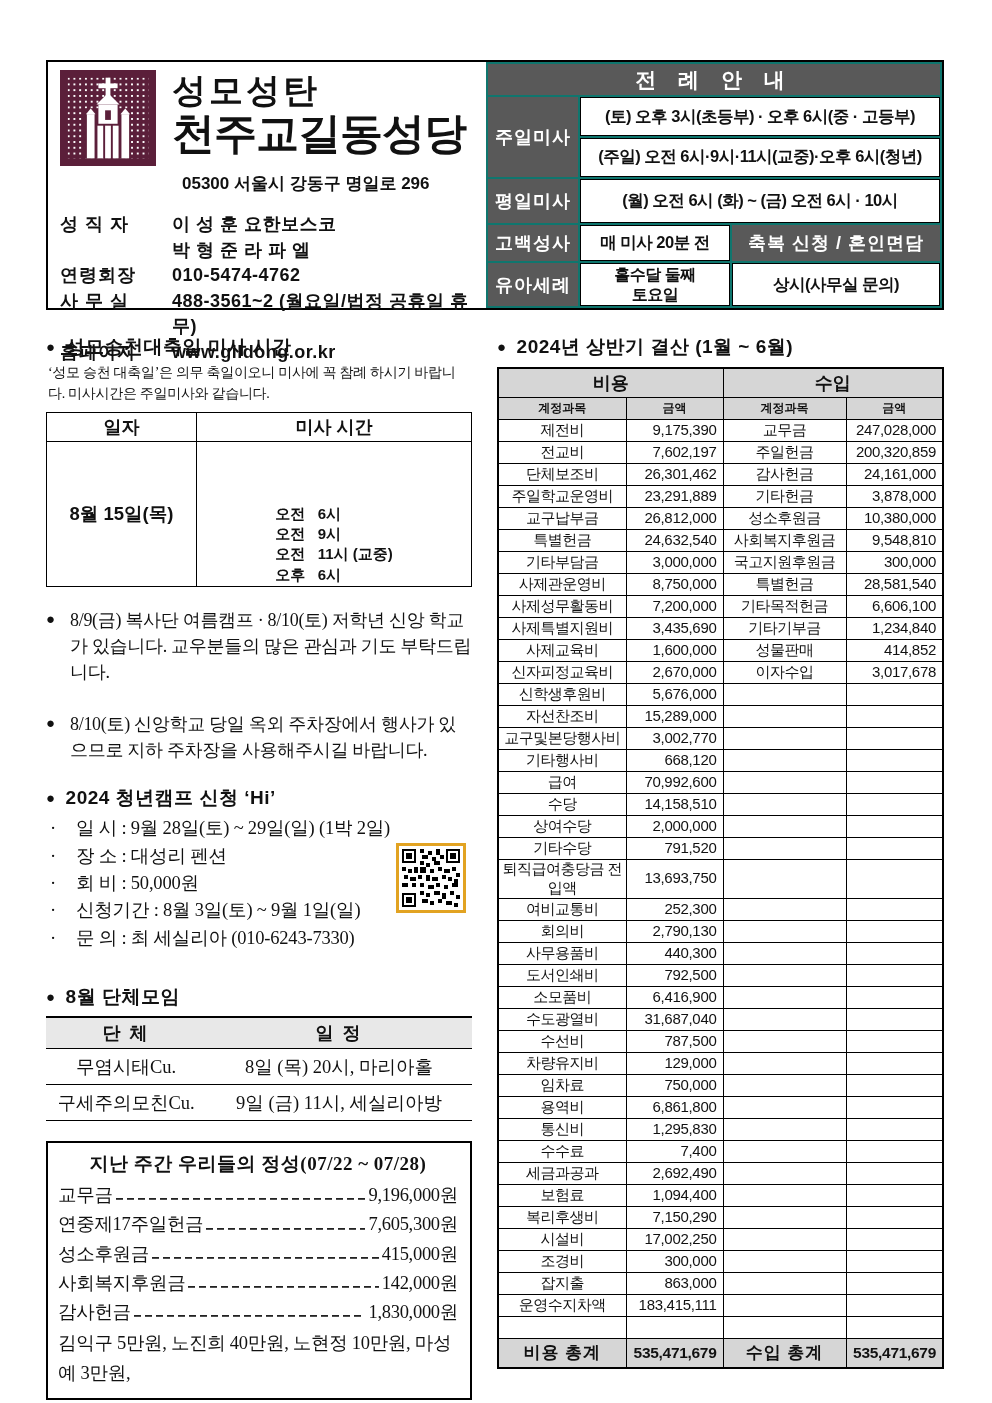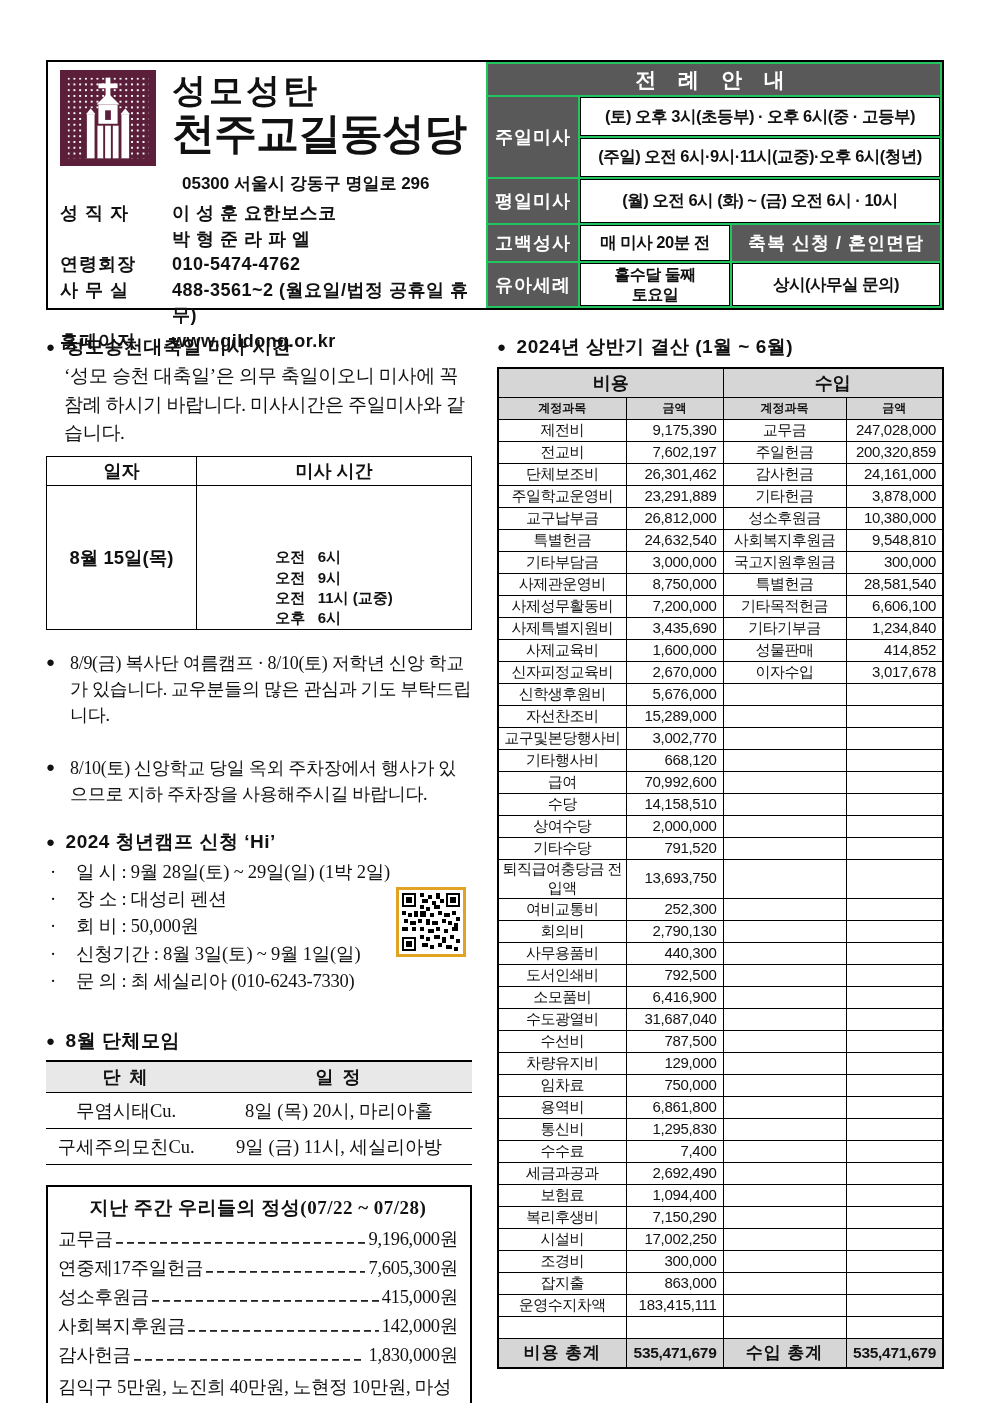--- a/index.html
+++ b/index.html
@@ -13,40 +13,40 @@
   .serif{font-family:"Liberation Serif", serif;}
 
   
   .header-box{position:absolute;left:46px;top:60px;width:898px;height:250px;border:2px solid #000;display:flex;box-sizing:border-box;background:#fff;}
   .header-left{width:438px;box-sizing:border-box;padding:8px 6px 4px 12px;}
   .logo-row{display:flex;gap:16px;align-items:flex-start;}
   .logo{width:96px;height:96px;flex:0 0 96px;}
   .titles{padding-top:2px;}
   .title-small{font-size:34px;font-weight:bold;letter-spacing:3px;line-height:1.1;}
   .title-large{font-size:43px;font-weight:bold;letter-spacing:-1px;line-height:1.12;white-space:nowrap;}
-  .addr{margin:6px 0 6px 122px;font-size:17px;font-weight:bold;}
+  .addr{margin:6px 0 17px 122px;font-size:17px;font-weight:bold;}
   .info-line{display:flex;font-size:18px;font-weight:bold;line-height:1.42;}
   .info-label{width:112px;flex:0 0 112px;letter-spacing:1px;}
   .info-value{flex:1;letter-spacing:0.5px;}
 
   
   .header-right{flex:1;background:#fff;}
-  table.liturgy{border-collapse:separate;border-spacing:2px;width:100%;height:100%;table-layout:fixed;box-sizing:border-box;background:#22c55e;}
+  table.liturgy{border-collapse:separate;border-spacing:2px;width:100%;height:100%;table-layout:fixed;box-sizing:border-box;background:#0f766e;}
   .liturgy td{text-align:center;vertical-align:middle;font-weight:bold;box-sizing:border-box;}
   .liturgy .dark{background:var(--dark);color:#fff;font-size:18px;letter-spacing:1px;}
   .liturgy .ltitle{font-size:21px;letter-spacing:8px;height:31px;}
   .liturgy .val{border:1px solid #000;font-size:16.5px;background:#fff;letter-spacing:-0.5px;}
 
   
   .left-col{position:absolute;left:46px;top:334px;width:426px;}
   .right-col{position:absolute;left:497px;top:334px;width:447px;}
 
   .sec-title{display:flex;align-items:baseline;font-size:19px;font-weight:bold;letter-spacing:0.5px;}
   .sec-title .bullet{font-size:15px;margin-right:10px;position:relative;top:-1px;}
-  .para{font-size:19px;line-height:1.5;margin:2px 0 0 18px;letter-spacing:-0.3px;}
+  .para{font-size:14px;line-height:1.5;margin:2px 0 0 2px;letter-spacing:-0.3px;}
 
   
   table.mass{border-collapse:collapse;width:100%;margin-top:8px;table-layout:fixed;}
   .mass td,.mass th{border:1.5px solid #000;font-size:18px;padding:1px 0;}
   .mass th{font-weight:bold;height:26px;}
   .mass .date-cell{font-weight:bold;text-align:center;font-size:18.5px;margin-left:32px;}
   .mass .times-cell{text-align:center;}
   .mass .times{display:inline-block;text-align:left;font-weight:bold;white-space:pre;line-height:1.35;font-size:15px;}
 
   .notice{display:flex;font-size:18px;line-height:1.45;margin-top:20px;letter-spacing:-0.3px;}

